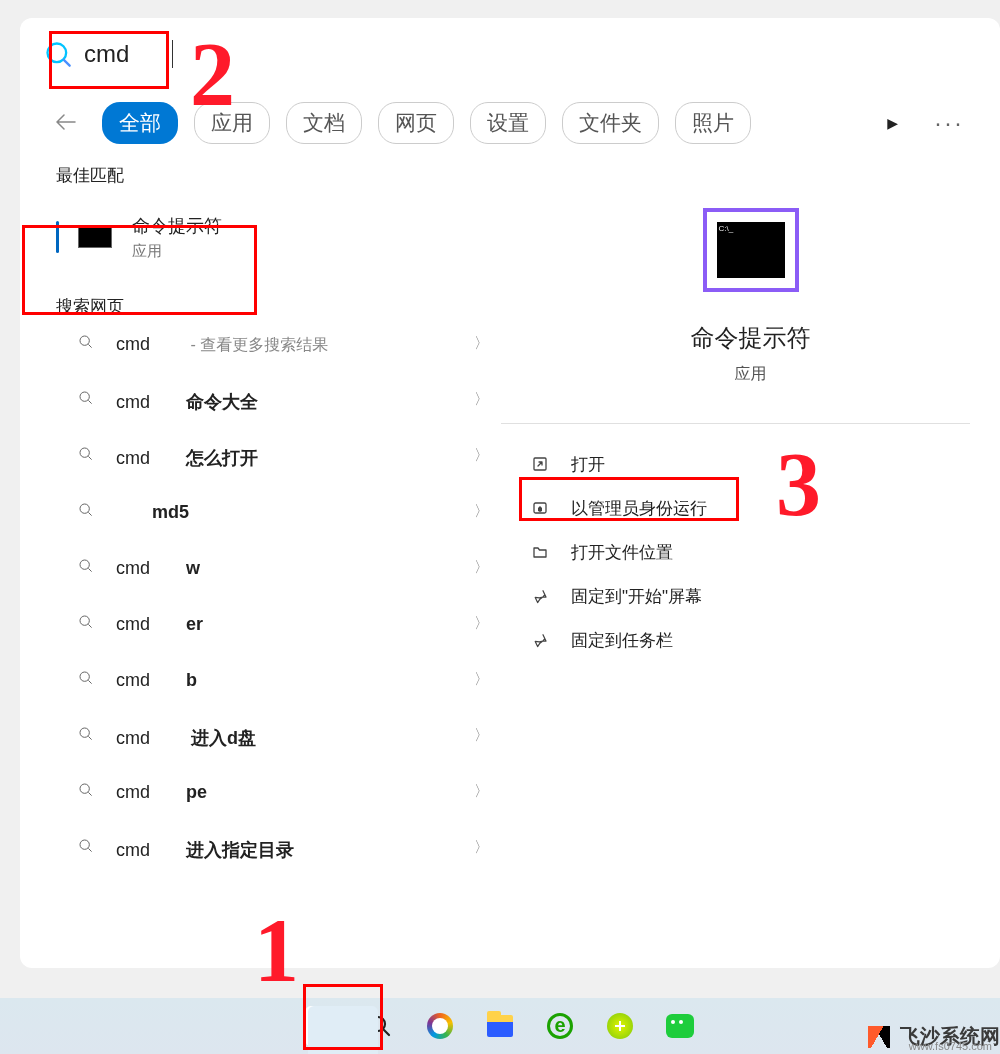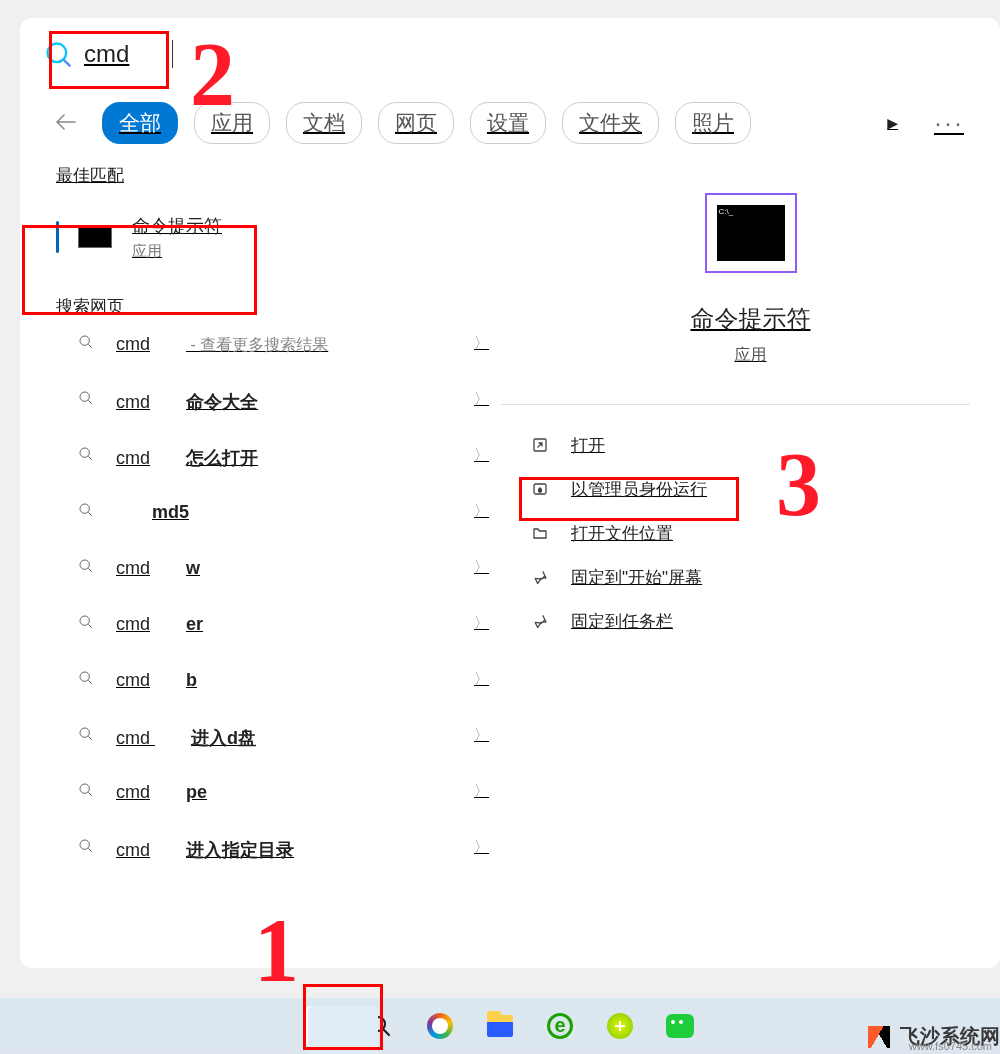--- a/index.html
+++ b/index.html
@@ -7,21 +7,20 @@
     
     .panel {
       position: absolute;
       top: 18px;
       left: 20px;
       right: 0;
       height: 950px;
       background: #fff;
       border-radius: 12px;
       overflow: hidden;
-      text-decoration: underline;
     }
     
     .search-row {
       display: flex;
       align-items: center;
       padding: 12px 24px 0 24px;
       height: 60px;
     }
     .search-field {
       display: flex;
@@ -96,22 +95,22 @@
     .web-item .suffix { font-size: 16px; color: #888; }
     .web-item .chev { color: #888; font-size: 15px; margin-right: 4px; }
     
     .preview {
       text-align: center;
     }
     .preview-icon-wrap {
       display: inline-block;
       background: #fff;
       padding: 10px;
-      border: 2px solid #8b5cf6;
-      margin-top: 9px;
+      border: 4px solid #8b5cf6;
+      margin-top: 24px;
     }
     .preview-icon { width: 68px; height: 56px; background: #000; position: relative; }
     .preview-icon .corner { position: absolute; top: 2px; left: 2px; color: #eee; font-size: 8px; }
     .preview-title { font-size: 24px; color: #222; margin-top: 26px; }
     .preview-sub { font-size: 16px; color: #555; margin-top: 10px; }
     .divider { height: 1px; background: #e0e0e0; margin: 38px 30px 18px 0; }
     
     .actions { text-align: left; margin-left: 28px; }
     .action {
       display: flex;

